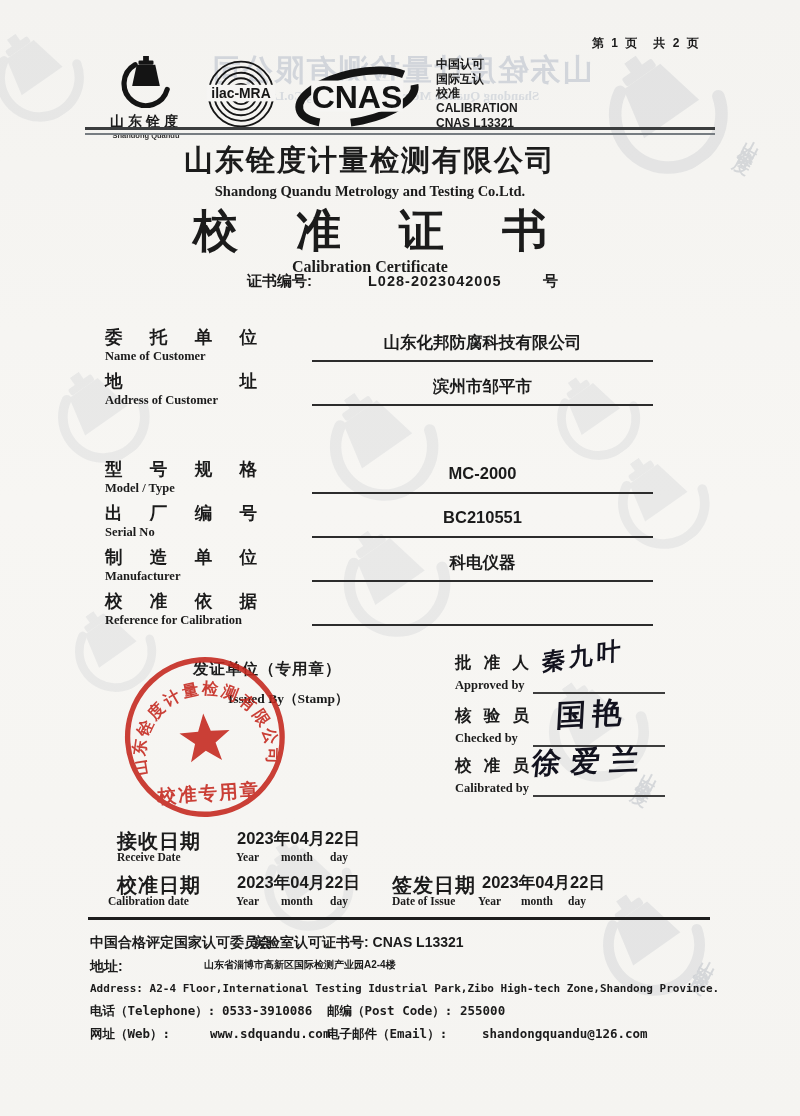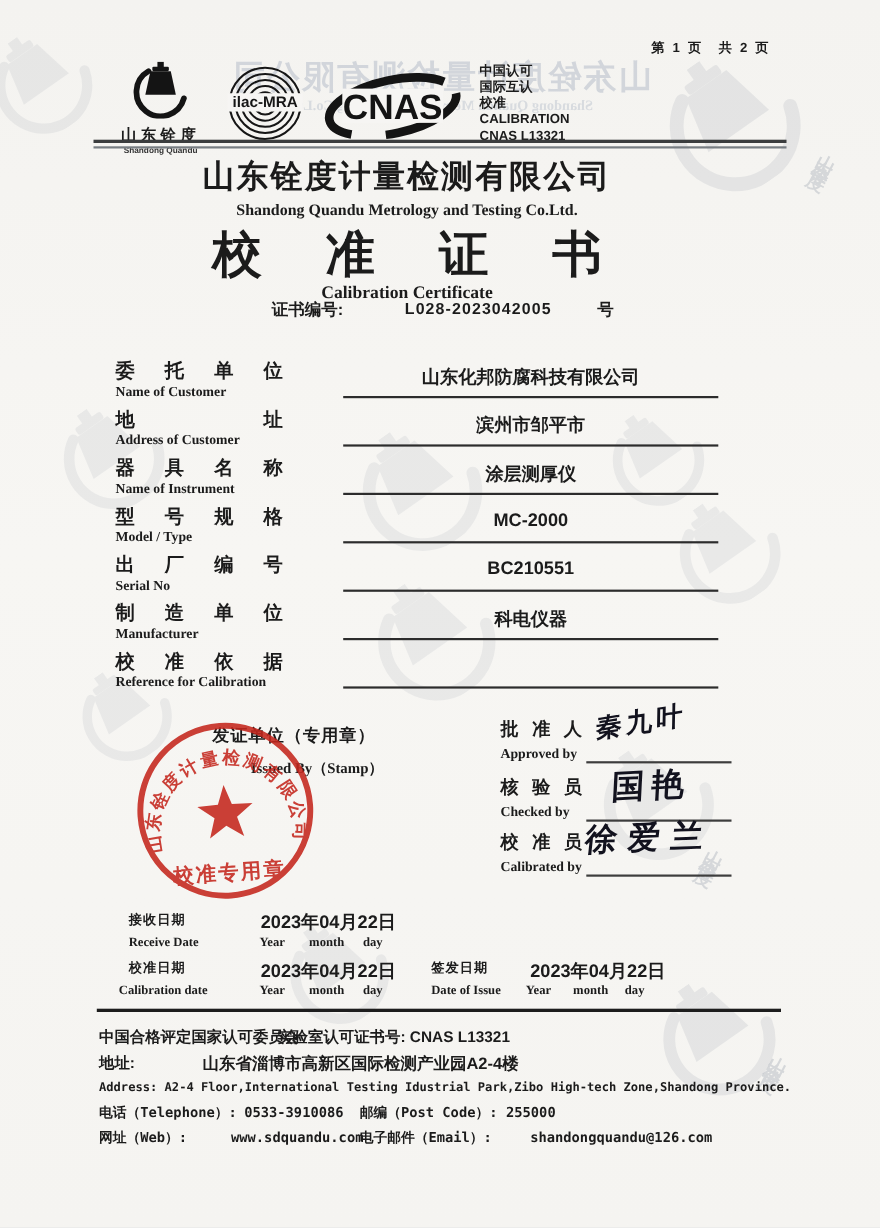--- a/index.html
+++ b/index.html
@@ -61,21 +61,21 @@
     text-align:justify;text-align-last:justify;}
   .alabel-en{position:absolute;left:0;top:26px;font-size:12.5px;font-weight:bold;
     font-family:"Liberation Serif",serif;white-space:nowrap;}
   .aline{position:absolute;left:78px;top:40px;width:132px;border-bottom:2px solid #3d3d3d;}
   .sig{position:absolute;color:#12121e;font-weight:bold;white-space:nowrap;
     font-family:"DejaVu Sans",sans-serif;}
   .sig1{top:640px;left:541px;font-size:24px;transform:rotate(-9deg) skewX(-10deg);letter-spacing:4px;}
   .sig2{top:694px;left:556px;font-size:30px;transform:rotate(-3deg) skewX(-6deg);letter-spacing:6px;}
   .sig3{top:742px;left:532px;font-size:29px;transform:rotate(-2deg) skewX(-8deg);letter-spacing:10px;}
   
-  .dzh{font-size:12px;font-weight:bold;letter-spacing:1px;white-space:nowrap;}
+  .dzh{font-size:20px;font-weight:bold;letter-spacing:1px;white-space:nowrap;}
   .dval{font-size:16.5px;font-weight:bold;white-space:nowrap;}
   .den{font-size:11.5px;font-weight:bold;font-family:"Liberation Serif",serif;white-space:nowrap;}
   .sep-line{top:917px;left:88px;width:622px;border-bottom:3px solid #1d1d1d;}
   
   .fzh{font-size:13.5px;font-weight:bold;white-space:nowrap;}
   .fmono{font-size:11px;font-weight:bold;font-family:"DejaVu Sans Mono",monospace;white-space:nowrap;}
   .fmix{font-size:12.5px;font-weight:bold;font-family:"DejaVu Sans Mono",monospace;white-space:nowrap;}
 </style>
 </head>
 <body>
@@ -210,26 +210,20 @@
   <div class="frow" style="top:369px">
     <div class="flabel-zh">地址</div>
     <div class="flabel-en">Address of Customer</div>
     <div class="fvalue">滨州市邹平市</div>
     <div class="fline"></div>
   </div>
   <div class="frow" style="top:325px">
     <div class="flabel-zh">委托单位</div>
     <div class="flabel-en">Name of Customer</div>
     <div class="fvalue">山东化邦防腐科技有限公司</div>
-    <div class="fline"></div>
-  </div>
-  <div class="frow" style="top:413px">
-    <div class="flabel-zh">器具名称</div>
-    <div class="flabel-en">Name of Instrument</div>
-    <div class="fvalue">涂层测厚仪</div>
     <div class="fline"></div>
   </div>
   <div class="frow" style="top:457px">
     <div class="flabel-zh">型号规格</div>
     <div class="flabel-en">Model / Type</div>
     <div class="fvalue">MC-2000</div>
     <div class="fline"></div>
   </div>
   <div class="frow" style="top:501px">
     <div class="flabel-zh">出厂编号</div>
@@ -303,21 +297,21 @@
   <div class="abs den" style="top:895px;left:392px">Date of Issue</div>
   <div class="abs den" style="top:895px;left:478px">Year</div>
   <div class="abs den" style="top:895px;left:521px">month</div>
   <div class="abs den" style="top:895px;left:568px">day</div>
 
   <div class="abs sep-line"></div>
 
   <div class="abs fzh" style="top:934px;left:90px;font-size:14px">中国合格评定国家认可委员会</div>
   <div class="abs fzh" style="top:934px;left:252px;font-size:14px">实验室认可证书号: CNAS L13321</div>
   <div class="abs fzh" style="top:958px;left:90px;font-size:14px">地址:</div>
-  <div class="abs fzh" style="top:958px;left:184px;font-size:15px">山东省淄博市高新区国际检测产业园A2-4楼</div>
+  <div class="abs fzh" style="top:958px;left:204px;font-size:10px">山东省淄博市高新区国际检测产业园A2-4楼</div>
   <div class="abs fmono" style="top:982px;left:90px">Address: A2-4 Floor,International Testing Idustrial Park,Zibo High-tech Zone,Shandong Province.</div>
   <div class="abs fmix" style="top:1003px;left:90px">电话（Telephone）:</div>
   <div class="abs fmix" style="top:1003px;left:222px">0533-3910086</div>
   <div class="abs fmix" style="top:1003px;left:327px">邮编（Post Code）:</div>
   <div class="abs fmix" style="top:1003px;left:460px">255000</div>
   <div class="abs fmix" style="top:1026px;left:90px">网址（Web）:</div>
   <div class="abs fmix" style="top:1026px;left:210px">www.sdquandu.com</div>
   <div class="abs fmix" style="top:1026px;left:327px">电子邮件（Email）:</div>
   <div class="abs fmix" style="top:1026px;left:482px">shandongquandu@126.com</div>
 

